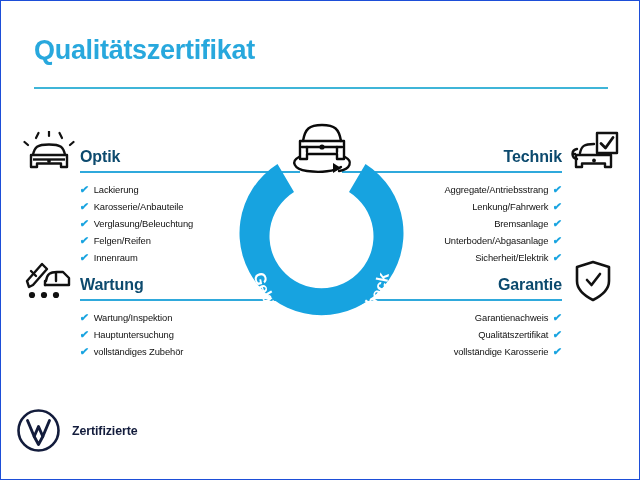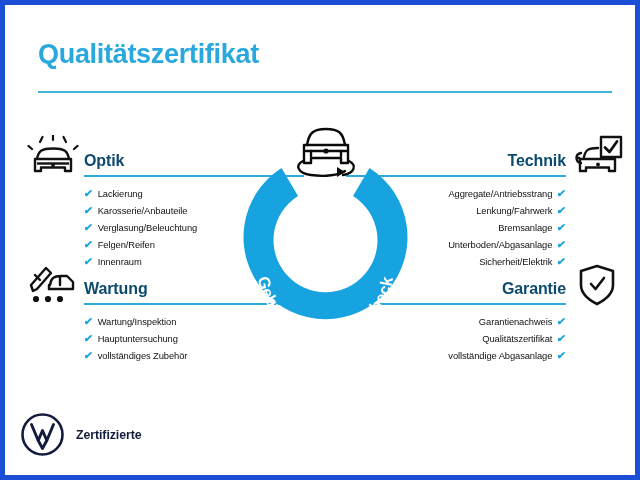--- a/index.html
+++ b/index.html
@@ -8,21 +8,21 @@
     background: #ffffff;
   }
   body {
     font-family: "Liberation Sans", sans-serif;
   }
   #page {
     position: relative;
     width: 640px;
     height: 480px;
     background: #ffffff;
-    border: 5px solid #1d4ed8;
+    border: 1px solid #1d4ed8;
     box-sizing: border-box;
     overflow: hidden;
   }
 
   
   .page-title {
     position: absolute;
     left: 33px;
     top: 34px;
     font-size: 27px;
@@ -263,21 +263,21 @@
             <path d="M20 21 L24.5 26 L33 15"></path>
           </g>
         </svg>
       </span>
       <span class="sec-title">Garantie</span>
       <span class="sec-rule"></span>
     </div>
     <ul class="sec-list">
       <li><span>Garantienachweis</span><span class="chk">✔</span></li>
       <li><span>Qualitätszertifikat</span><span class="chk">✔</span></li>
-      <li><span>vollständige Abgasanlage</span><span class="chk">✔</span></li>
+      <li><span>vollständige Karosserie</span><span class="chk">✔</span></li>
     </ul>
   </div>
 
   <div class="badge">
 
     <span class="badge-car">
       <svg viewBox="0 0 78 62" width="78" height="62">
         <g fill="none" stroke="#0a0a0a" stroke-width="2.4" stroke-linejoin="round" stroke-linecap="round">
           <path d="M20 22 C22 10 26 6 39 6 C52 6 56 10 58 22"></path>
           <path d="M17 22 L61 22 L61 40 L54 40 L54 35 L24 35 L24 40 L17 40 Z"></path>

